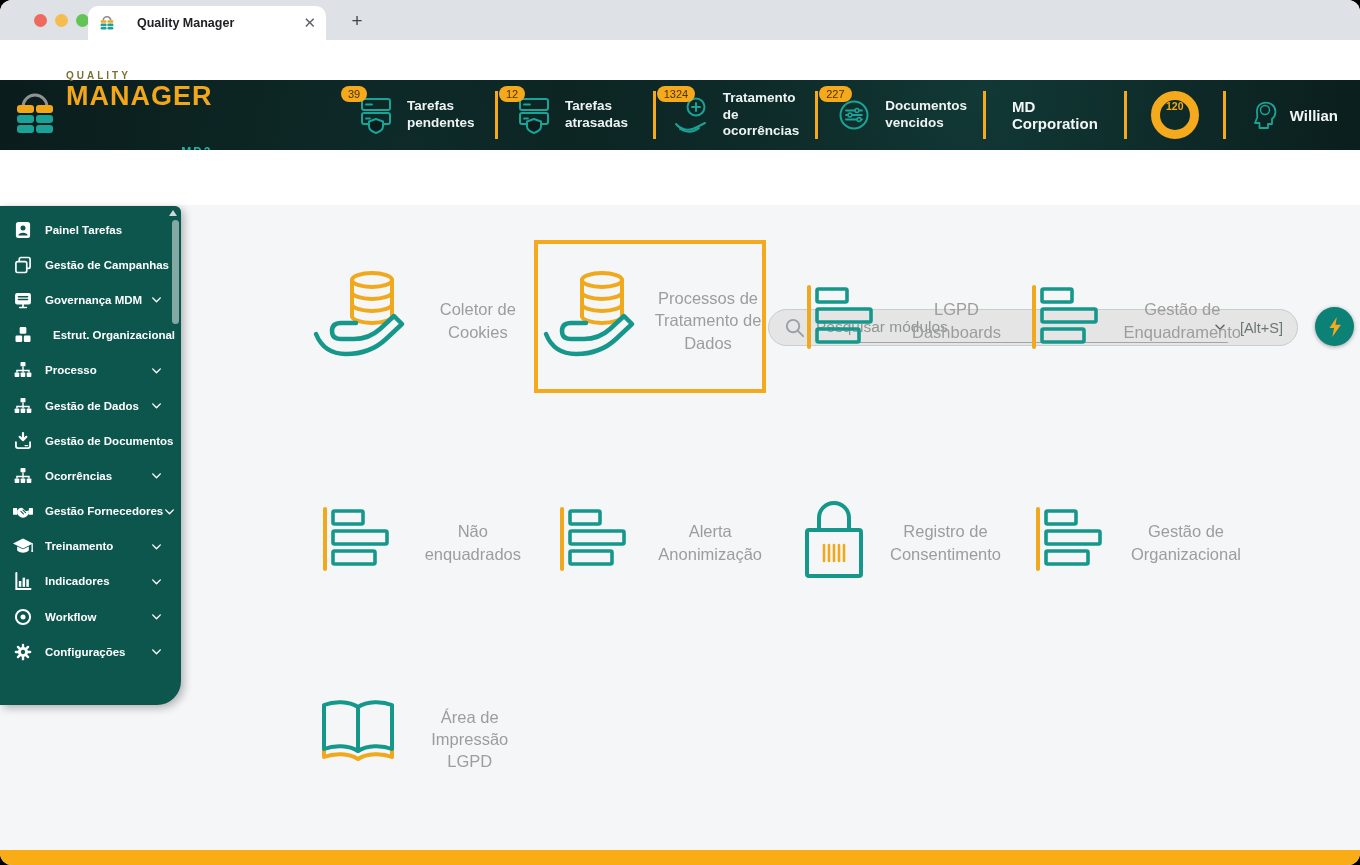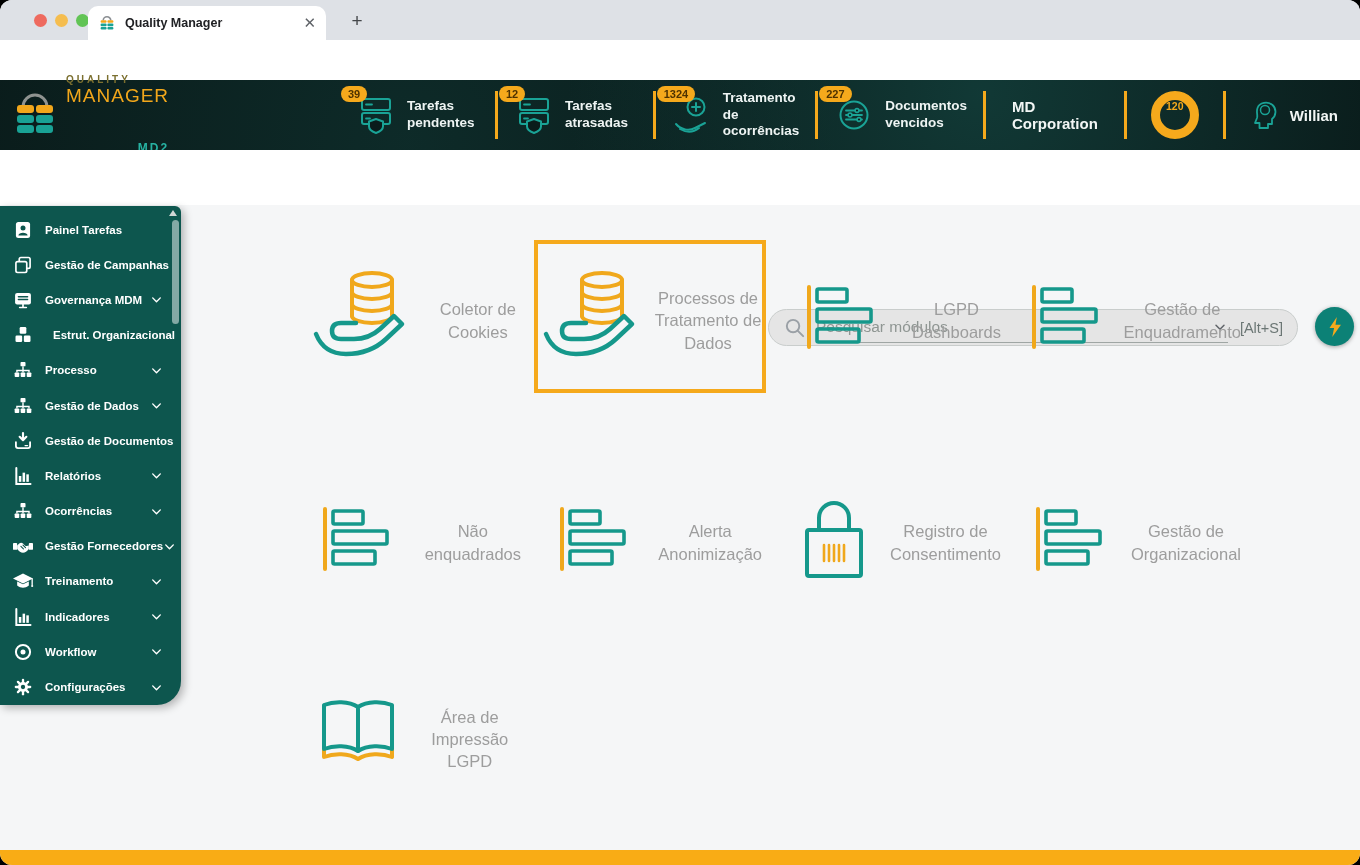--- a/index.html
+++ b/index.html
@@ -8,46 +8,46 @@
     position:relative; width:1360px; height:865px; overflow:hidden;
     border-radius:12px; background:#f5f6f7;
   }
 
   
   .tabstrip { position:absolute; left:0; top:0; width:100%; height:40px; background:#dee1e6; }
   .lights { position:absolute; left:34px; top:14px; display:flex; gap:8px; }
   .light { width:13px; height:13px; border-radius:50%; }
   .light.red{ background:#ee6a5f; } .light.yellow{ background:#f5bd4f; } .light.green{ background:#61c455; }
   .tab { position:absolute; left:88px; top:6px; width:238px; height:34px; background:#fff;
-    border-radius:10px 10px 0 0; display:flex; align-items:center; padding:0 10px; gap:9px; }
+    border-radius:10px 10px 0 0; display:flex; align-items:center; padding:0 10px; gap:21px; }
   .tab-title { flex:1; font-size:12.5px; font-weight:700; color:#202124; white-space:nowrap; overflow:hidden; }
   .tab-close { font-size:15px; color:#5f6368; cursor:default; }
   .newtab { position:absolute; left:344px; top:8px; width:26px; height:26px; border-radius:50%;
     display:flex; align-items:center; justify-content:center; font-size:19px; color:#44474a; }
   .addrbar { position:absolute; left:0; top:40px; width:100%; height:40px; background:#fff; }
   .nav-ic { position:absolute; top:49px; width:22px; height:22px; }
   .addr-pill { position:absolute; left:112px; top:45px; width:1140px; height:30px; border-radius:15px;
     background:#f7f8f9; border:1px solid #e2e4e8; display:flex; align-items:center; padding:0 12px; gap:9px; }
   .addr-url { flex:1; font-size:14px; color:#202124; white-space:nowrap; overflow:hidden; }
   .chrome-right { position:absolute; right:8px; top:47px; display:flex; align-items:center; gap:13px; }
 
   
   .app-header { position:absolute; left:0; top:80px; width:100%; height:70px;
     background: radial-gradient(circle at 72% 20%, rgba(26,92,86,.45), transparent 42%),
                 radial-gradient(circle at 30% 90%, rgba(20,70,66,.35), transparent 45%), #0a1c1b;
     display:flex; align-items:center; }
   .logo { display:flex; align-items:center; gap:10px; padding-left:14px; width:340px; flex:0 0 auto; }
   .logo-text { display:flex; flex-direction:column; line-height:1.05; }
   .logo-q { font-size:10px; letter-spacing:3px; color:#7c7030; font-weight:700; }
-  .logo-m { font-size:19px; letter-spacing:1px; color:#f2a71b; font-weight:400; }
+  .logo-m { font-size:27px; letter-spacing:1px; color:#f2a71b; font-weight:700; }
   .logo-md2 { font-size:12px; color:#27b2a2; font-weight:700; text-align:right; letter-spacing:2px;margin-top:36px; }
   .hsep { width:3px; height:48px; background:#f5a91c; flex:0 0 auto; }
   .stat { display:flex; align-items:center; gap:11px; padding:0 16px; cursor:pointer; }
   .stat-ic { position:relative; width:40px; height:40px; flex:0 0 auto; }
-  .badge { position:absolute; top:-9px; left:-15px; background:#f5a91c; color:#4e3200; font-weight:700;
+  .badge { position:absolute; top:-9px; left:-15px; background:#f5a91c; color:#4e3200; font-weight:400;
     font-size:11px; padding:2px 7px; border-radius:10px; }
   .stat-label { color:#eef4f3; font-size:13.5px; font-weight:700; line-height:1.25; max-width:114px; }
   .company { color:#f2f6f5; font-size:15px; font-weight:700; padding:0 26px; }
   .donut-wrap { padding:0 24px; }
   .donut { width:48px; height:48px; border-radius:50%; border:9px solid #f5a91c;
     display:flex; justify-content:center; }
   .donut span { font-size:10.5px; font-weight:800; color:#f5a91c; }
   .user { display:flex; align-items:center; gap:12px; padding:0 22px; }
   .user-name { color:#f2f6f5; font-size:15px; font-weight:700; }
 
@@ -372,36 +372,20 @@
       <span class="sb-ico">
           <svg width="20" height="20" viewBox="0 0 24 24">
         <path d="M12 2.5v8 M8 7l4 4 4-4" stroke="#fff" stroke-width="2.6" fill="none" stroke-linecap="round" stroke-linejoin="round"></path>
         <path d="M3.5 13.5v4.5a2.5 2.5 0 0 0 2.5 2.5h12a2.5 2.5 0 0 0 2.5-2.5v-4.5" stroke="#fff" stroke-width="2.2" fill="none" stroke-linecap="round"></path>
         <path d="M14.5 17.5h3" stroke="#fff" stroke-width="1.6" stroke-linecap="round"></path>
           </svg>
         </span>
       <span class="sb-label">Gestão de Documentos</span>
     </div>
 
-    <div class="sb-item">
-      <span class="sb-ico">
-          <svg width="20" height="20" viewBox="0 0 24 24">
-        <path d="M4 2.5v19h17" stroke="#fff" stroke-width="2.4" fill="none" stroke-linecap="round"></path>
-        <rect x="7" y="12" width="3" height="7" fill="#fff"></rect>
-            <rect x="11.5" y="8" width="3" height="11" fill="#fff"></rect>
-            <rect x="16" y="10" width="3" height="9" fill="#fff"></rect>
-          </svg>
-        </span>
-      <span class="sb-label">Relatórios</span>
-      <span class="sb-chev">
-          <svg width="13" height="13" viewBox="0 0 24 24">
-            <path d="M5 9l7 7 7-7" stroke="#fff" stroke-width="2.6" fill="none" stroke-linecap="round" stroke-linejoin="round"></path>
-          </svg>
-        </span>
-    </div>
 
     <div class="sb-item">
       <span class="sb-ico">
           <svg width="20" height="20" viewBox="0 0 24 24">
         <rect x="9" y="2.5" width="6" height="5" rx="1" fill="#fff"></rect>
         <rect x="2" y="15" width="5.5" height="5.5" rx="1" fill="#fff"></rect>
             <rect x="9.2" y="15" width="5.5" height="5.5" rx="1" fill="#fff"></rect>
             <rect x="16.5" y="15" width="5.5" height="5.5" rx="1" fill="#fff"></rect>
         <path d="M12 7.5v4 M4.7 15v-2.5h14.5V15 M12 11.5v3.5" stroke="#fff" stroke-width="1.7" fill="none"></path>
           </svg>

